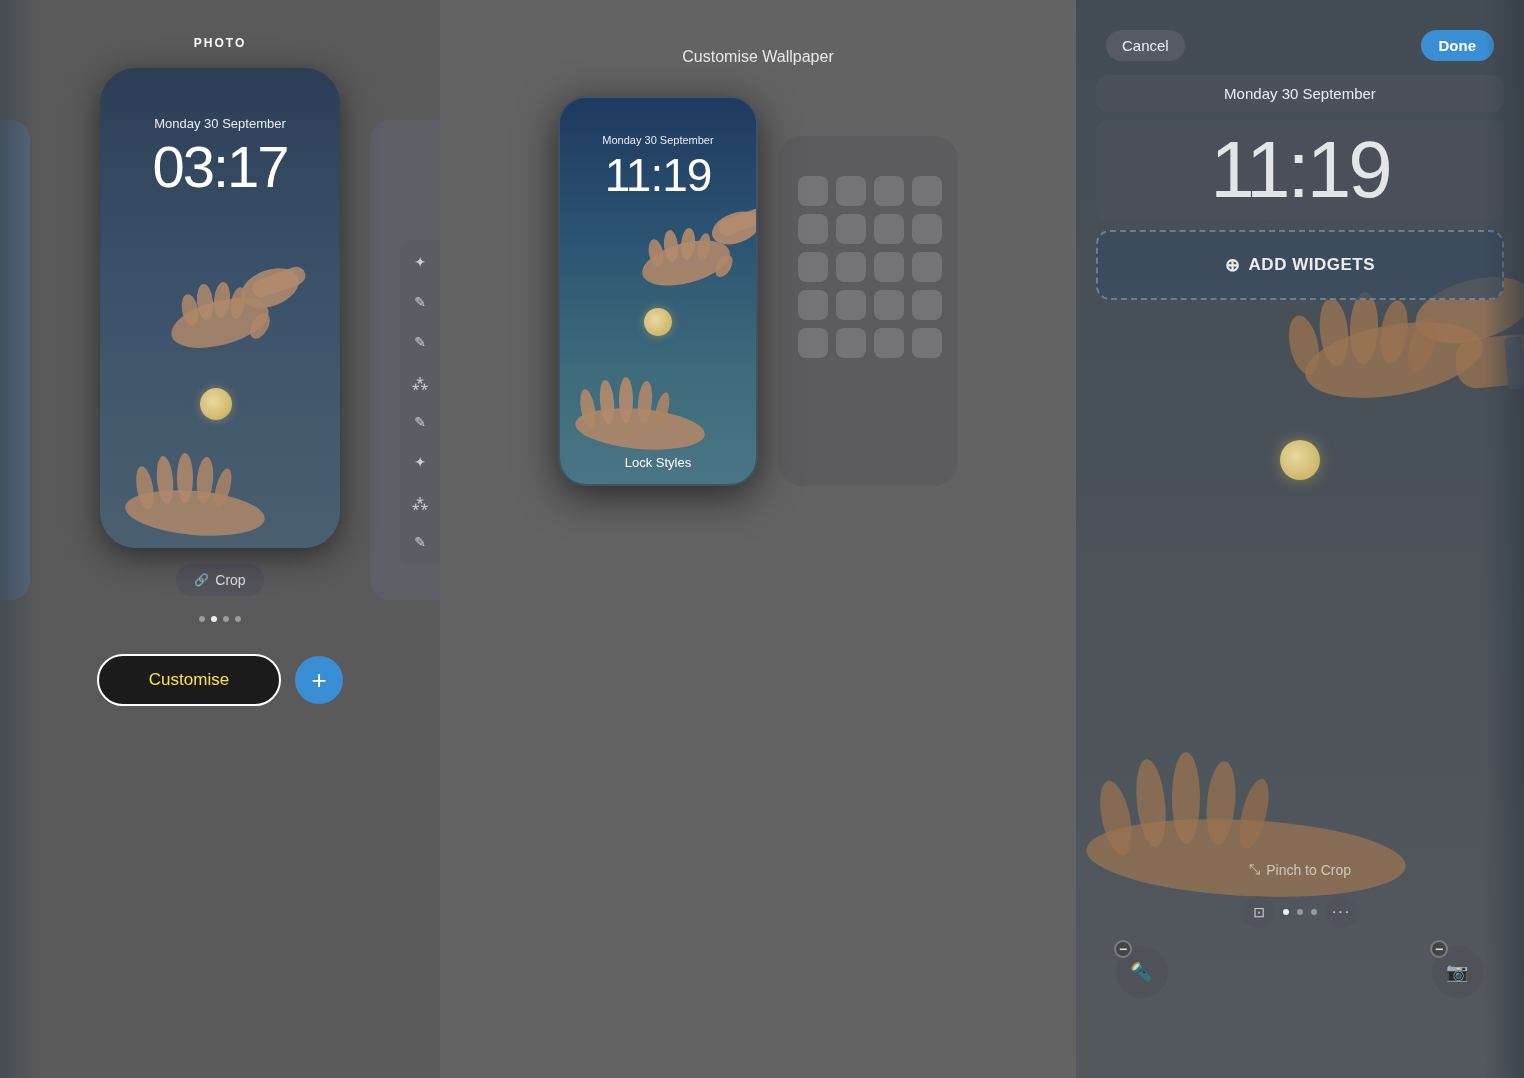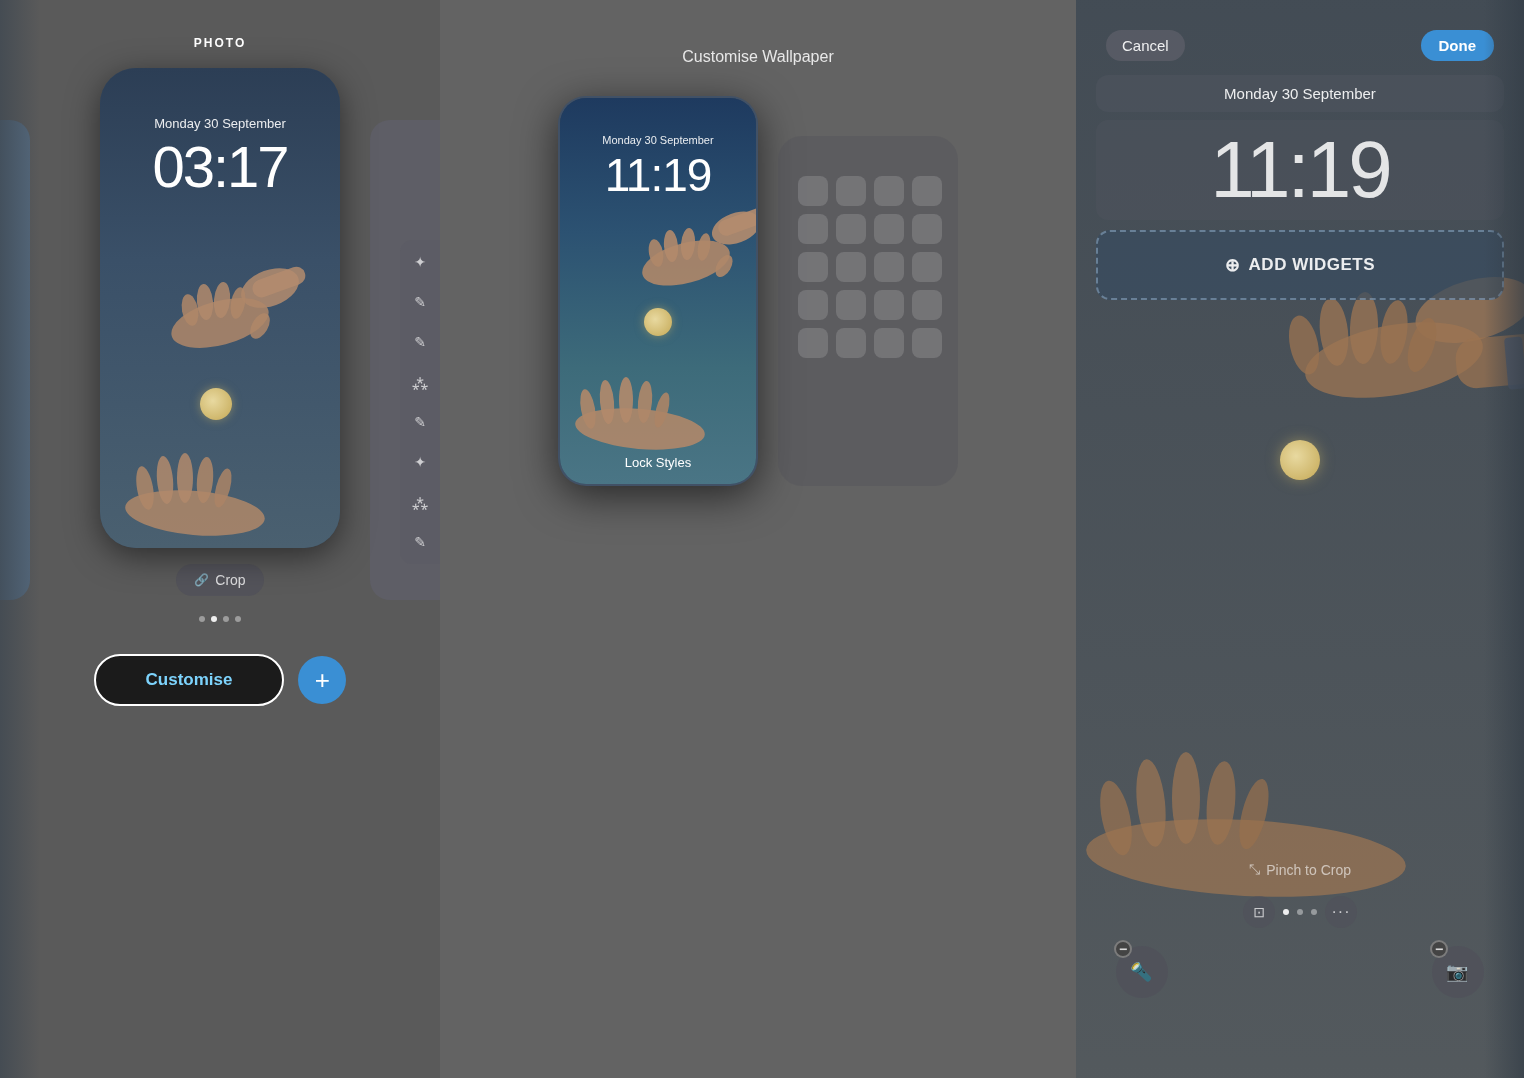--- a/index.html
+++ b/index.html
@@ -153,23 +153,23 @@
       display: flex;
       align-items: center;
       gap: 14px;
       margin-top: 32px;
     }
     .customise-btn {
       background: rgba(20,20,20,0.9);
       border: 2px solid #ffffff;
       border-radius: 30px;
       padding: 14px 50px;
-      color: #7dd3fc;
+      color: #fde047;
       font-size: 17px;
-      font-weight: 700;
+      font-weight: 400;
       cursor: pointer;
     }
     .plus-btn {
       width: 48px;
       height: 48px;
       border-radius: 50%;
       background: #3a8fd4;
       display: flex;
       align-items: center;
       justify-content: center;

